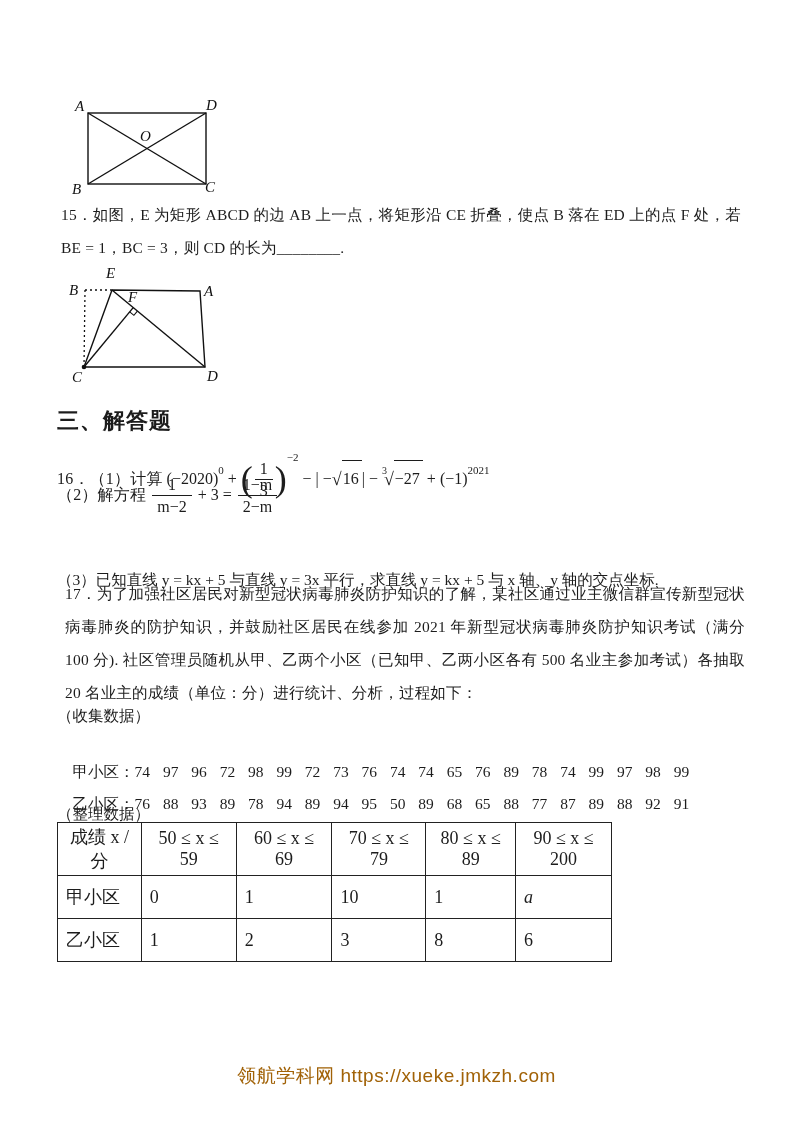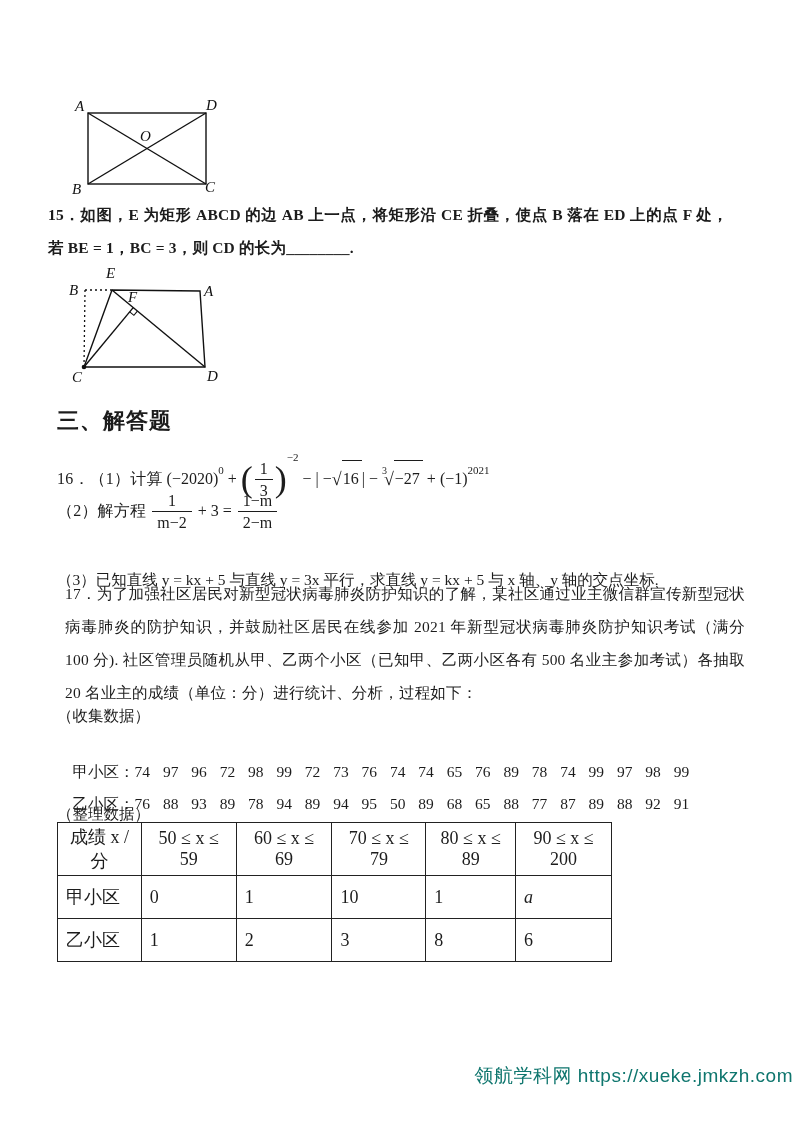--- a/index.html
+++ b/index.html
@@ -72,44 +72,44 @@
     font-style: italic;
     font-size: 15px;
     fill: #111111;
   }
   svg .geo { stroke: #111111; stroke-width: 1.4; fill: none; }
   svg .geo-dotted { stroke: #111111; stroke-width: 1.3; fill: none; stroke-dasharray: 2 3; }
 
   
   .footer {
     width: 100%;
-    text-align: right;
+    text-align: center;
     font-size: 19px;
-    color: #0f766e;
+    color: #a16207;
     font-family: "Liberation Sans", "DejaVu Sans", sans-serif;
     letter-spacing: 0.5px;
   }
 </style>
 </head>
 <body>
 
 <div class="page">
 
   <svg class="abs" style="left:70px; top:95px;" width="155" height="102" viewBox="0 0 155 102">
     <rect class="geo" x="18" y="18" width="118" height="71"></rect>
     <line class="geo" x1="18" y1="18" x2="136" y2="89"></line>
     <line class="geo" x1="18" y1="89" x2="136" y2="18"></line>
     <text x="5" y="16">A</text>
     <text x="136" y="15">D</text>
     <text x="2" y="99">B</text>
     <text x="135" y="97">C</text>
     <text x="70" y="46">O</text>
   </svg>
 
-  <div class="abs para" style="left:48px; top:198px;font-weight:bold;">15．如图，E 为矩形 ABCD 的边 AB 上一点，将矩形沿 CE 折叠，使点 B 落在 ED 上的点 F 处，若 BE = 1，BC = 3，则 CD 的长为________.</div>
+  <div class="abs para" style="left:61px; top:198px;">15．如图，E 为矩形 ABCD 的边 AB 上一点，将矩形沿 CE 折叠，使点 B 落在 ED 上的点 F 处，若 BE = 1，BC = 3，则 CD 的长为________.</div>
 
   <svg class="abs" style="left:62px; top:264px;" width="165" height="125" viewBox="0 0 165 125">
     <line class="geo-dotted" x1="23" y1="26" x2="50" y2="26"></line>
     <line class="geo-dotted" x1="23" y1="26" x2="22" y2="103"></line>
     <polyline class="geo" points="50,26 138,27 143,103 22,103 50,26"></polyline>
     <line class="geo" x1="50" y1="26" x2="143" y2="103"></line>
     <line class="geo" x1="22" y1="103" x2="71.2" y2="43.6"></line>
     <polyline class="geo" style="stroke-width:1.1" points="75.4,47.1 71.9,51.3 67.7,47.8"></polyline>
     <circle cx="22" cy="103" r="2.3" fill="#111111"></circle>
     <text x="7" y="31">B</text>
@@ -119,21 +119,21 @@
     <text x="10" y="118">C</text>
     <text x="145" y="117">D</text>
   </svg>
 
   <div class="abs section-title" style="left:57px; top:406px;">三、解答题</div>
 
   <div class="abs formula-line" style="left:57px; top:433px; height:48px; line-height:48px;">
     <span class="flabel">16．（1）计算</span><span>(−2020)</span><sup class="exp">0</sup><span class="op">+</span><span class="bigp">(</span><span class="frac"><span class="num">1</span><span class="den">3</span></span><span class="bigp">)</span><sup class="exp-high">−2</sup><span class="op">−</span><span>| −</span><span class="rsign">√</span><span class="radicand">16</span><span>|</span><span class="op">−</span><sup class="root-idx">3</sup><span class="rsign">√</span><span class="radicand">−27</span><span class="op">+</span><span>(−1)</span><sup class="exp">2021</sup>
   </div>
 
-  <div class="abs formula-line" style="left:57px; top:484px; height:52px; line-height:52px;">
+  <div class="abs formula-line" style="left:57px; top:468px; height:52px; line-height:52px;">
     <span class="flabel">（2）解方程</span><span class="frac"><span class="num">1</span><span class="den">m−2</span></span><span class="op">+ 3 =</span><span class="frac"><span class="num">1−m</span><span class="den">2−m</span></span>
   </div>
 
   <div class="abs single-line" style="left:57px; top:569px;">（3）已知直线 y = kx + 5 与直线 y = 3x 平行，求直线 y = kx + 5 与 x 轴、y 轴的交点坐标.</div>
 
   <div class="abs para" style="left:57px; top:577px;margin-left:8px;">17．为了加强社区居民对新型冠状病毒肺炎防护知识的了解，某社区通过业主微信群宣传新型冠状病毒肺炎的防护知识，并鼓励社区居民在线参加 2021 年新型冠状病毒肺炎防护知识考试（满分 100 分). 社区管理员随机从甲、乙两个小区（已知甲、乙两小区各有 500 名业主参加考试）各抽取 20 名业主的成绩（单位：分）进行统计、分析，过程如下：</div>
 
   <div class="abs single-line" style="left:57px; top:705px;">（收集数据）</div>
 
   <div class="abs score-row single-line" style="left:57px; top:739px;">

